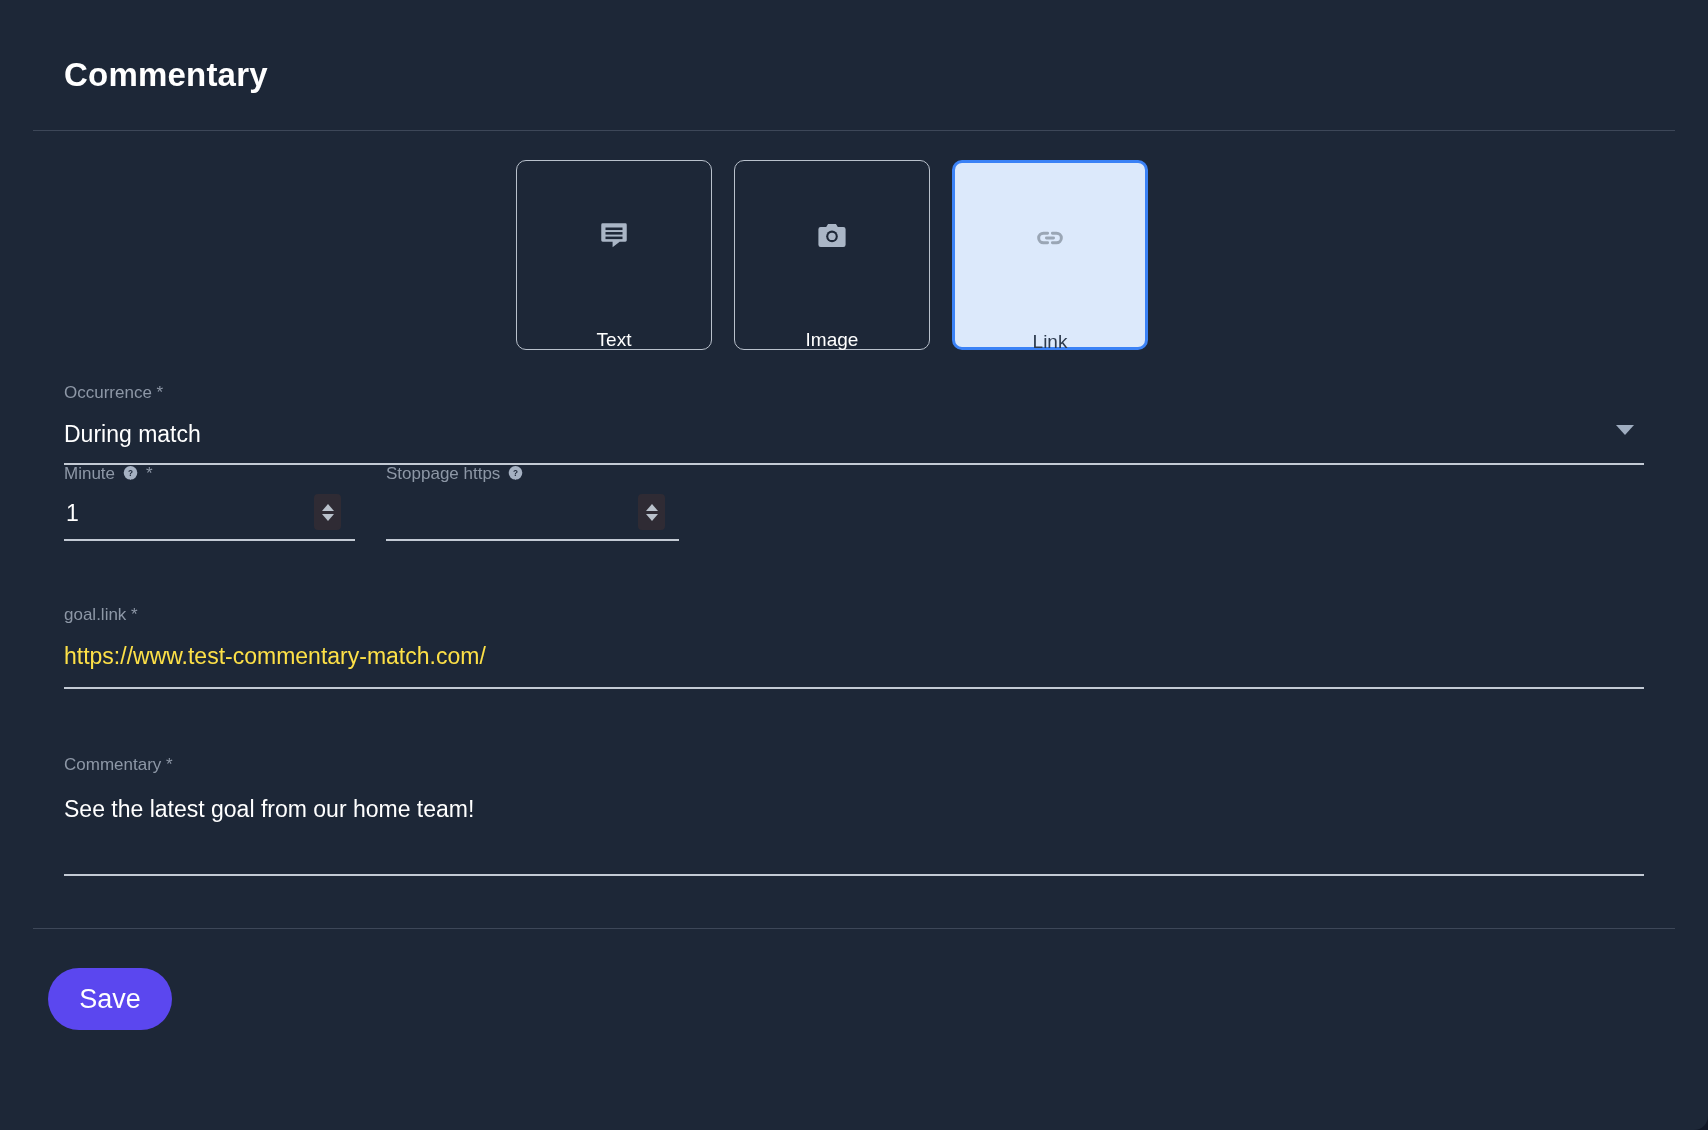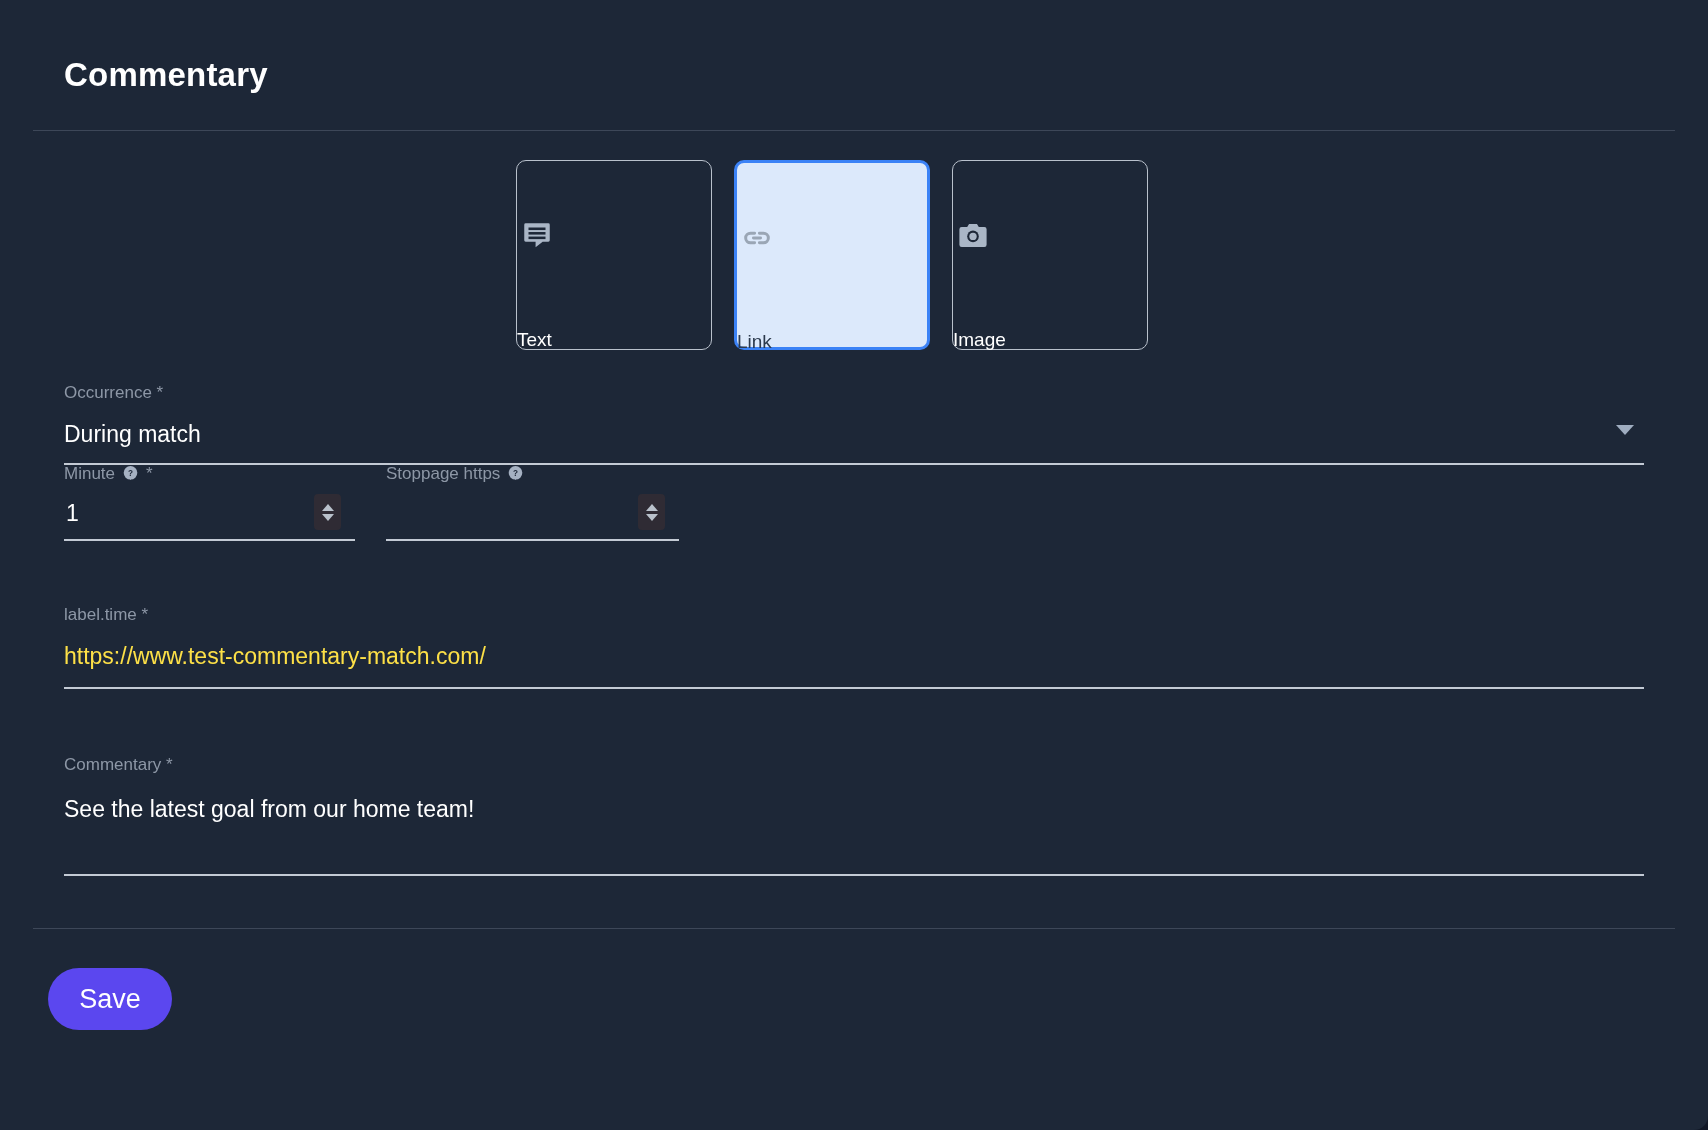--- a/index.html
+++ b/index.html
@@ -53,21 +53,21 @@
     margin-left: 516px;
   }
   .type-card {
     width: 196px;
     height: 190px;
     border-radius: 10px;
     border: 1px solid #b9c1cc;
     background: transparent;
     display: flex;
     flex-direction: column;
-    align-items: flex-start;
+    align-items: center;
     cursor: pointer;
     position: relative;
     gap: 32px;
   }
   .type-card.selected {
     background: #dce9fb;
     border: 3px solid #3b82f6;
   }
   .type-card .card-icon {
     margin-top: 58px;
@@ -246,40 +246,40 @@
         <svg width="34" height="34" viewBox="0 0 24 24" fill="currentColor" aria-hidden="true">
           <path d="M4 3h16a1 1 0 0 1 1 1v11a1 1 0 0 1-1 1h-4l-5 4v-4H4a1 1 0 0 1-1-1V4a1 1 0 0 1 1-1z"></path>
           <rect x="6" y="6" width="12" height="1.8" fill="#1d2737"></rect>
           <rect x="6" y="9.2" width="12" height="1.8" fill="#1d2737"></rect>
           <rect x="6" y="12.4" width="12" height="1.8" fill="#1d2737"></rect>
         </svg>
       </span>
       <span class="card-label">Text</span>
     </div>
 
+    <div class="type-card">
+      <span class="card-icon">
+        <svg width="34" height="34" viewBox="0 0 24 24" fill="currentColor" aria-hidden="true">
+          <path d="M9.2 3.5h5.6l1.3 2.1H20a1.6 1.6 0 0 1 1.6 1.6v11A1.6 1.6 0 0 1 20 19.8H4A1.6 1.6 0 0 1 2.4 18.2v-11A1.6 1.6 0 0 1 4 5.6h3.9l1.3-2.1z"></path>
+          <circle cx="12" cy="12.3" r="4.1" fill="#1d2737"></circle>
+          <circle cx="12" cy="12.3" r="2.6" fill="currentColor"></circle>
+        </svg>
+      </span>
+      <span class="card-label">Image</span>
+    </div>
+
     <div class="type-card selected">
       <span class="card-icon">
         <svg width="34" height="34" viewBox="0 0 24 24" fill="none" stroke="currentColor" stroke-width="2.1" stroke-linecap="round" aria-hidden="true">
           <path d="M9.5 12h5"></path>
           <path d="M10.3 8.6H7.4a3.4 3.4 0 0 0 0 6.8h2.9"></path>
           <path d="M13.7 8.6h2.9a3.4 3.4 0 0 1 0 6.8h-2.9"></path>
         </svg>
       </span>
       <span class="card-label">Link</span>
-    </div>
-
-    <div class="type-card">
-      <span class="card-icon">
-        <svg width="34" height="34" viewBox="0 0 24 24" fill="currentColor" aria-hidden="true">
-          <path d="M9.2 3.5h5.6l1.3 2.1H20a1.6 1.6 0 0 1 1.6 1.6v11A1.6 1.6 0 0 1 20 19.8H4A1.6 1.6 0 0 1 2.4 18.2v-11A1.6 1.6 0 0 1 4 5.6h3.9l1.3-2.1z"></path>
-          <circle cx="12" cy="12.3" r="4.1" fill="#1d2737"></circle>
-          <circle cx="12" cy="12.3" r="2.6" fill="currentColor"></circle>
-        </svg>
-      </span>
-      <span class="card-label">Image</span>
     </div>
 
   </div>
 
   <div class="form">
 
     <div class="occurrence-block">
       <div class="field-label">
         <span>Occurrence *</span>
       </div>
@@ -332,21 +332,21 @@
             <span class="chev down"></span>
           </span>
           <div class="underline" style="position:absolute;bottom:0;left:0;right:0;"></div>
         </div>
       </div>
 
     </div>
 
     <div class="link-block">
       <div class="field-label">
-        <span>label.time *</span>
+        <span>goal.link *</span>
       </div>
       <div class="line-1580">
         <div class="link-value">https://www.test-commentary-match.com/</div>
         <div class="underline"></div>
       </div>
     </div>
 
     <div class="commentary-block">
       <div class="field-label">
         <span>Commentary *</span>

